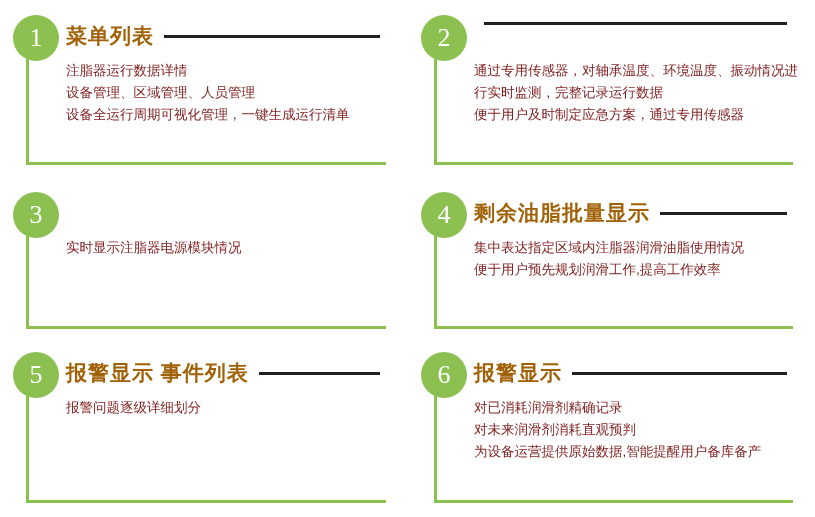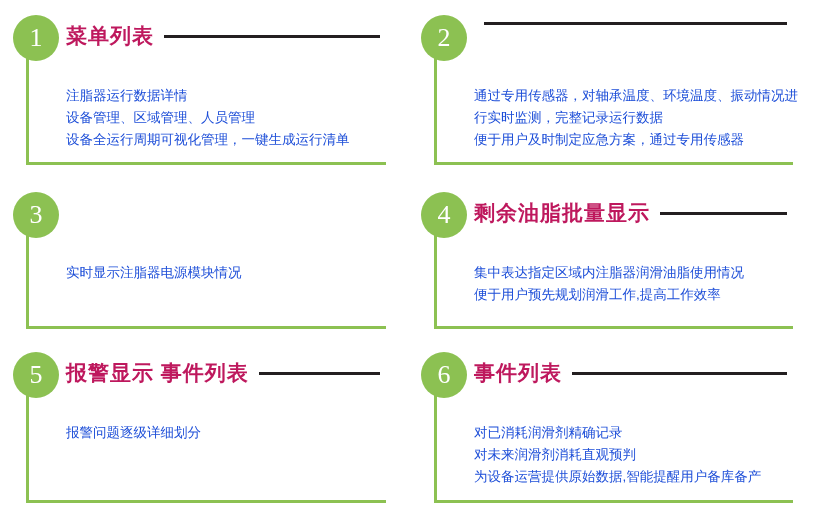--- a/index.html
+++ b/index.html
@@ -65,41 +65,40 @@
     position: absolute;
     left: 66px;
     top: 22px;
     display: flex;
     align-items: center;
     width: calc(100% - 90px);
   }
   .title {
     font-size: 21px;
     font-weight: bold;
-    color: #be185d;
+    color: #a16207;
     white-space: nowrap;
     letter-spacing: 1px;
   }
   .rule {
     flex: 1 1 auto;
     height: 3px;
     background: #231f20;
     margin-left: 10px;
     margin-right: 4px;
     min-width: 14px;
   }
   .body {
     position: absolute;
     left: 66px;
     top: 60px;
     right: 30px;
     font-size: 13.5px;
     line-height: 1.62;
-    color: #1d4ed8;
-    margin-top: 25px;
+    color: #7f1d1d;
   }
   .body .line {
     white-space: normal;
   }
   .cell.c2 .body { right: 16px; }
 </style>
 </head>
 <body>
 
 <div class="canvas">
@@ -161,21 +160,21 @@
       </div>
       <div class="body">
         <div class="line">报警问题逐级详细划分</div>
       </div>
     </div>
 
     <div class="cell r3 c2">
       <div class="bracket"></div>
       <div class="badge">6</div>
       <div class="head">
-        <span class="title">事件列表</span>
+        <span class="title">报警显示</span>
         <span class="rule"></span>
       </div>
       <div class="body">
         <div class="line">对已消耗润滑剂精确记录</div>
         <div class="line">对未来润滑剂消耗直观预判</div>
         <div class="line">为设备运营提供原始数据,智能提醒用户备库备产</div>
       </div>
     </div>
 
   </div>

